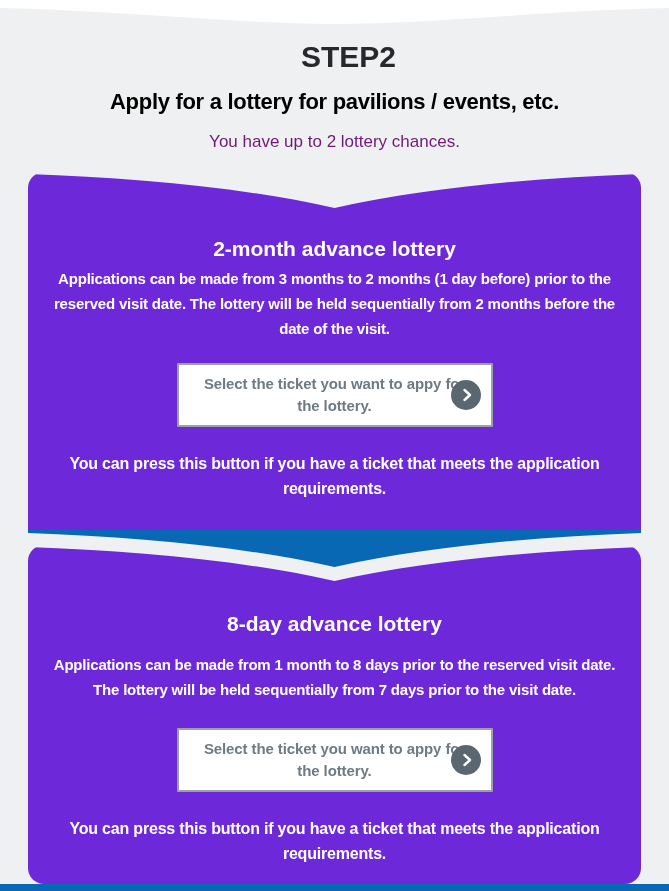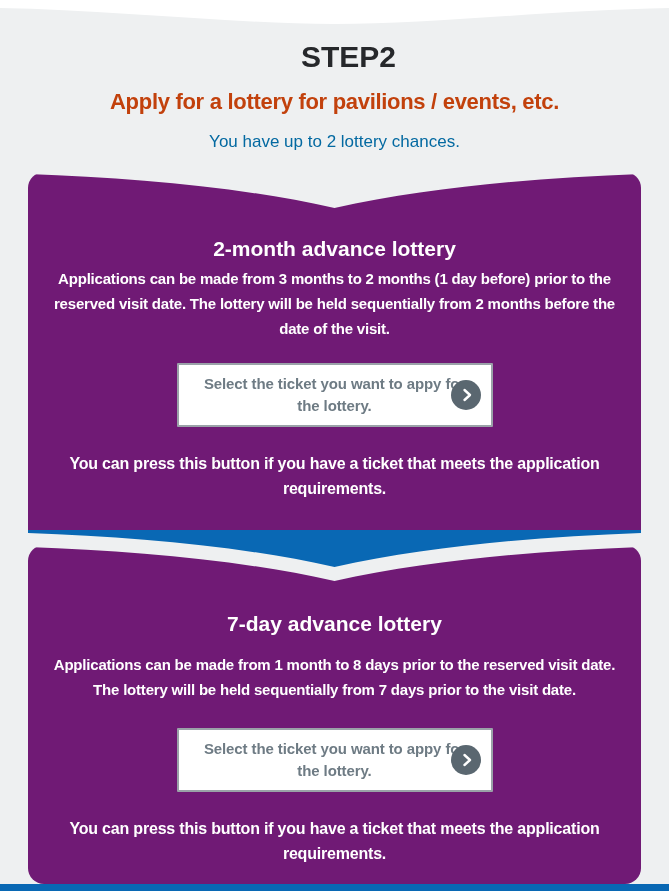--- a/index.html
+++ b/index.html
@@ -31,37 +31,37 @@
     font-size: 30px;
     font-weight: 700;
     color: #26282b;
     line-height: 34px;
     margin: 0;
     padding-left: 28px;
   }
   .page-title {
     font-size: 22px;
     font-weight: 700;
-    color: #c2410c;
+    color: #000000;
     letter-spacing: -0.3px;
     line-height: 26px;
     margin: 15px 0 0;
   }
   .page-subtitle {
     font-size: 17px;
     font-weight: 400;
-    color: #0369a1;
+    color: #701a75;
     line-height: 20px;
     margin: 17px 0 0;
   }
 
   
   .card {
     margin: 0 28px;
-    background: #701a75;
+    background: #6d28d9;
     position: relative;
     color: #ffffff;
     text-align: center;
     padding-left: 24px;
     padding-right: 24px;
   }
   .card-notch {
     position: absolute;
     top: 0; left: 0;
     width: 100%; height: 36px;
@@ -195,21 +195,21 @@
 </section>
 
 <svg class="chevron-down" viewBox="0 0 613 38" preserveAspectRatio="none">
   <path d="M0,0 H613 V3 C505,7 400,16 306.5,37 C213,16 108,7 0,3 Z" fill="#0968b4"></path>
 </svg>
 
 <section class="card card2">
   <svg class="card-notch" viewBox="0 0 613 36" preserveAspectRatio="none">
     <path d="M0,0 H613 V2 C505,6 400,15 306.5,36 C213,15 108,6 0,2 Z" fill="#eef0f1"></path>
   </svg>
-  <h3 class="card-title">7-day advance lottery</h3>
+  <h3 class="card-title">8-day advance lottery</h3>
   <p class="card-desc">Applications can be made from 1 month to 8 days prior to the reserved visit date. The lottery will be held sequentially from 7 days prior to the visit date.</p>
   <button class="select-button">
     <span class="button-label">Select the ticket you want to appy for the lottery.</span>
     <span class="button-circle">
       <svg width="10" height="14" viewBox="0 0 10 14">
         <path d="M2.5 2 L8 7 L2.5 12" stroke="#ffffff" stroke-width="2.4" fill="none" stroke-linecap="round" stroke-linejoin="round"></path>
       </svg>
     </span>
   </button>
   <p class="card-note">You can press this button if you have a ticket that meets the application requirements.</p>

